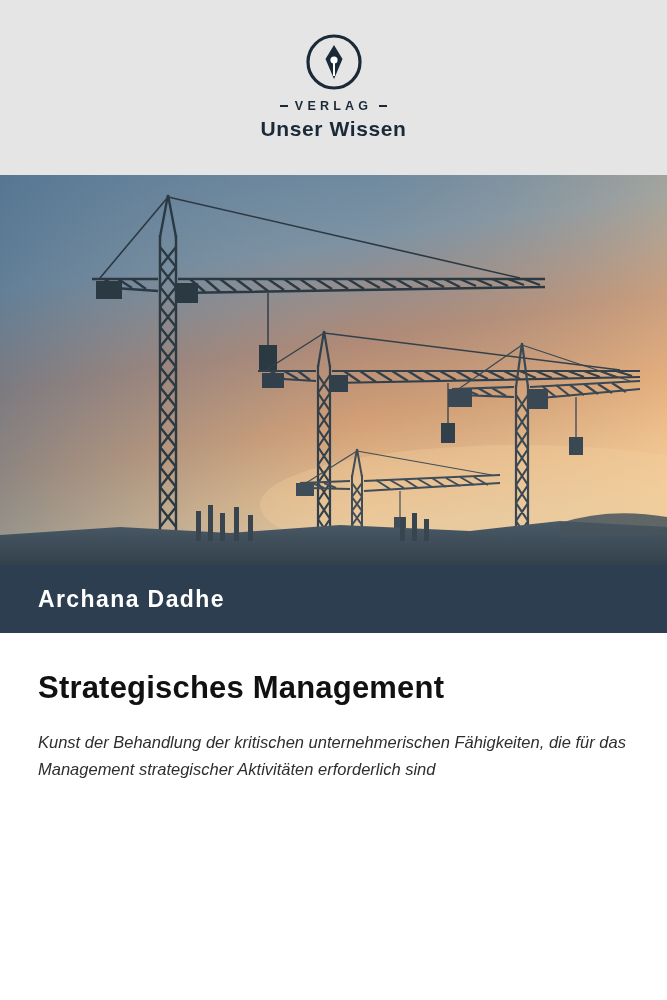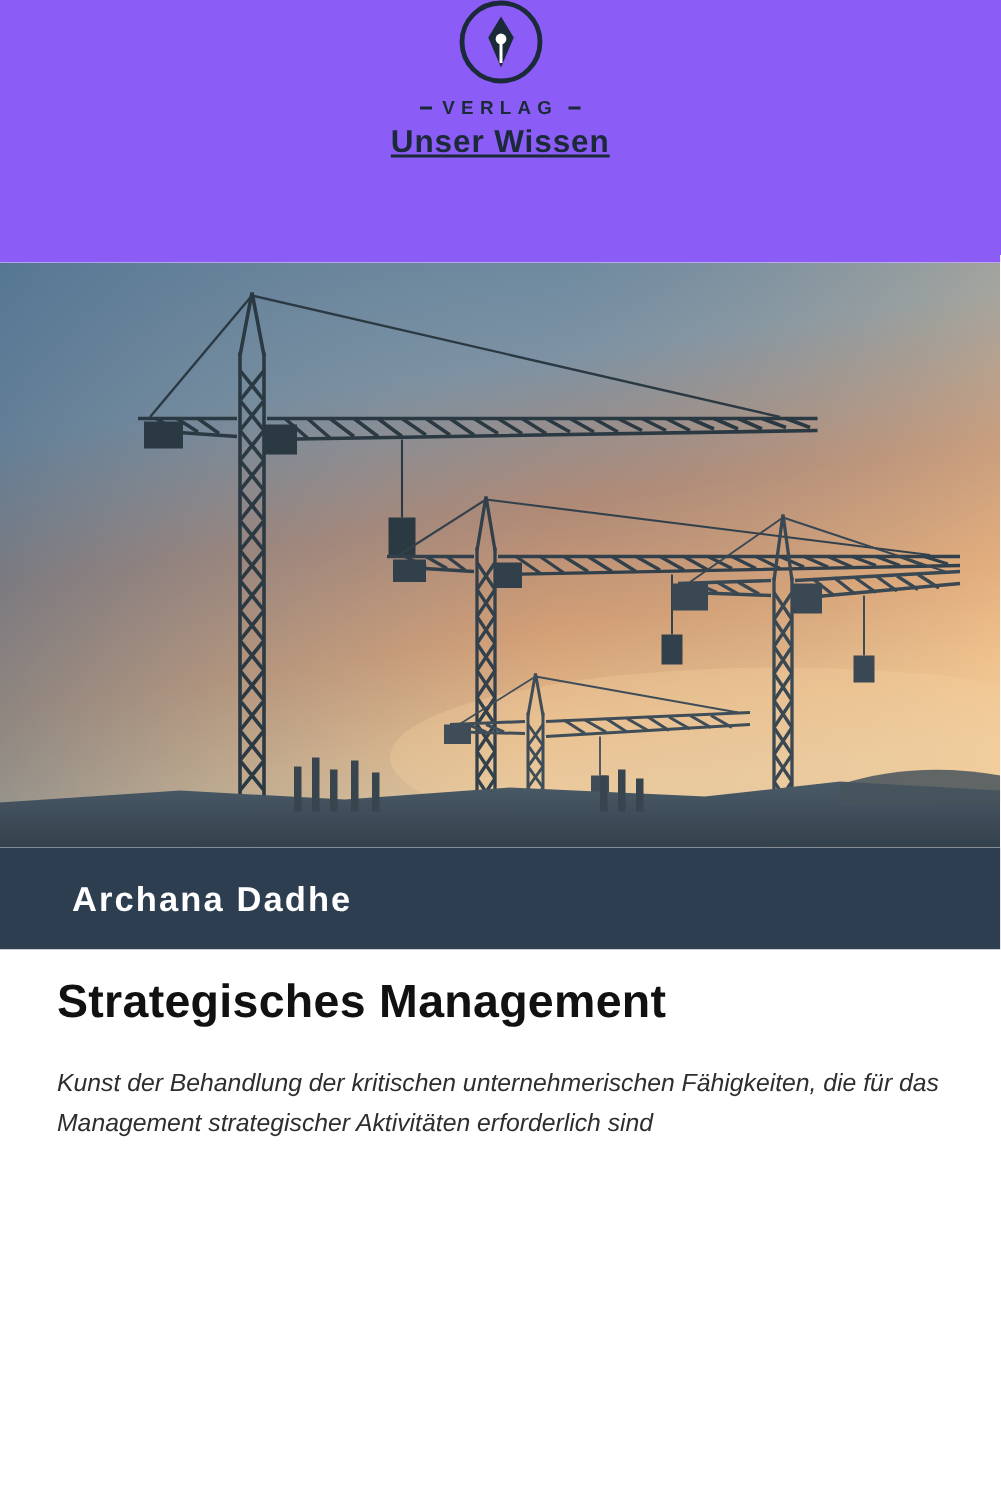--- a/index.html
+++ b/index.html
@@ -24,21 +24,22 @@
   
   .logo-block {
     position: absolute;
     top: 0;
     left: 0;
     width: 667px;
     height: 175px;
     display: flex;
     flex-direction: column;
     align-items: center;
-    background: #8b5cf6;
+    justify-content: center;
+    background: #e5e5e5;
   }
   .logo-mark {
     width: 56px;
     height: 56px;
     margin-bottom: 9px;
   }
   .logo-line1 {
     font-size: 12.5px;
     letter-spacing: 4.2px;
     color: #1b2a38;
@@ -52,21 +53,20 @@
     display: inline-block;
     width: 8px;
     height: 1.5px;
     background: #1b2a38;
   }
   .logo-line2 {
     font-size: 21px;
     letter-spacing: 0.6px;
     color: #1b2a38;
     font-weight: bold;
-    text-decoration: underline;
   }
 
   
   .hero {
     position: absolute;
     top: 175px;
     left: 0;
     width: 667px;
     height: 390px;
     overflow: hidden;
@@ -84,36 +84,36 @@
     height: 68px;
     background: #2c3e50;
     display: flex;
     align-items: center;
   }
   .author-name {
     color: #ffffff;
     font-size: 23px;
     font-weight: bold;
     letter-spacing: 1.4px;
-    padding-left: 48px;
+    padding-left: 38px;
   }
 
   
   .title-area {
     position: absolute;
     top: 633px;
     left: 0;
     width: 667px;
     height: 367px;
     background: #ffffff;
     padding: 0 38px;
     box-sizing: border-box;
   }
   .book-title {
-    margin-top: 14px;
+    margin-top: 34px;
     font-size: 31px;
     line-height: 1.33;
     font-weight: bold;
     color: #111111;
     letter-spacing: 0.2px;
     max-width: 440px;
   }
   .book-subtitle {
     margin-top: 18px;
     font-size: 16.5px;

